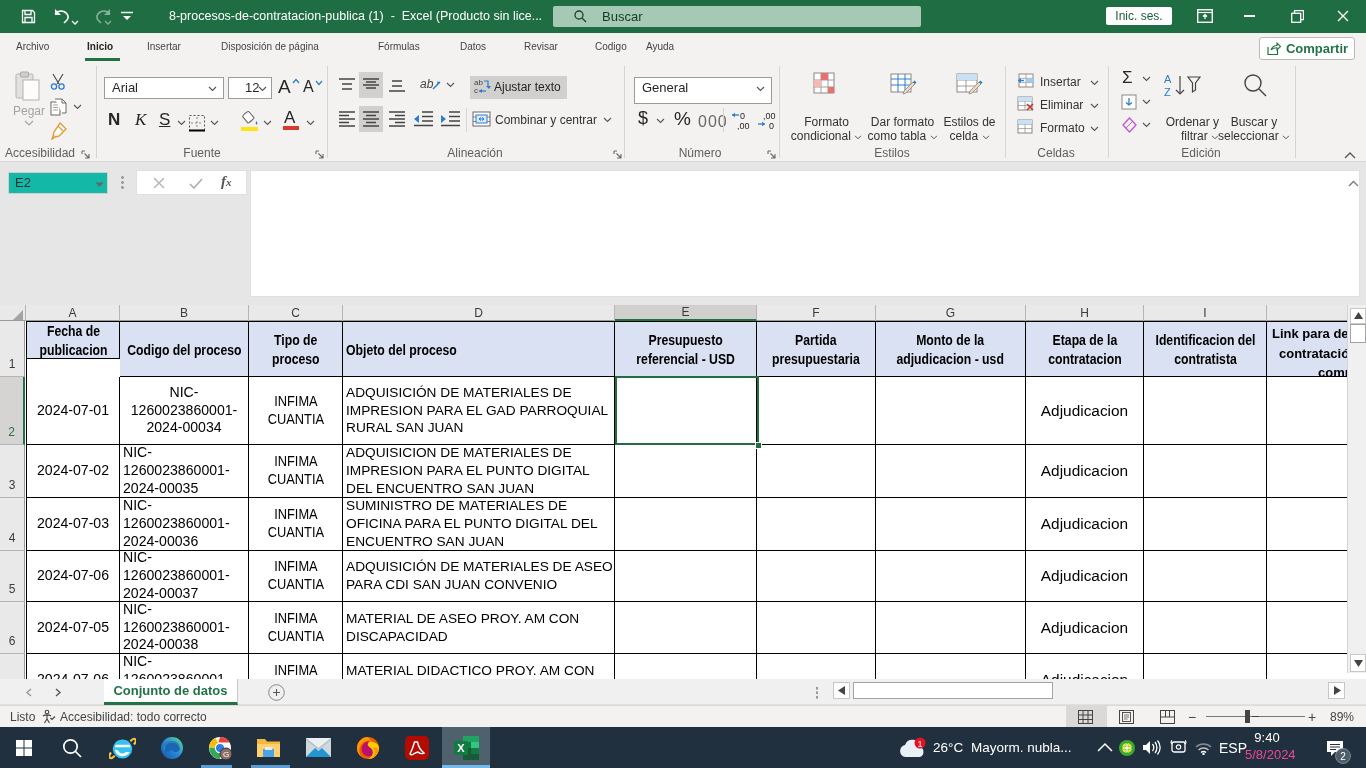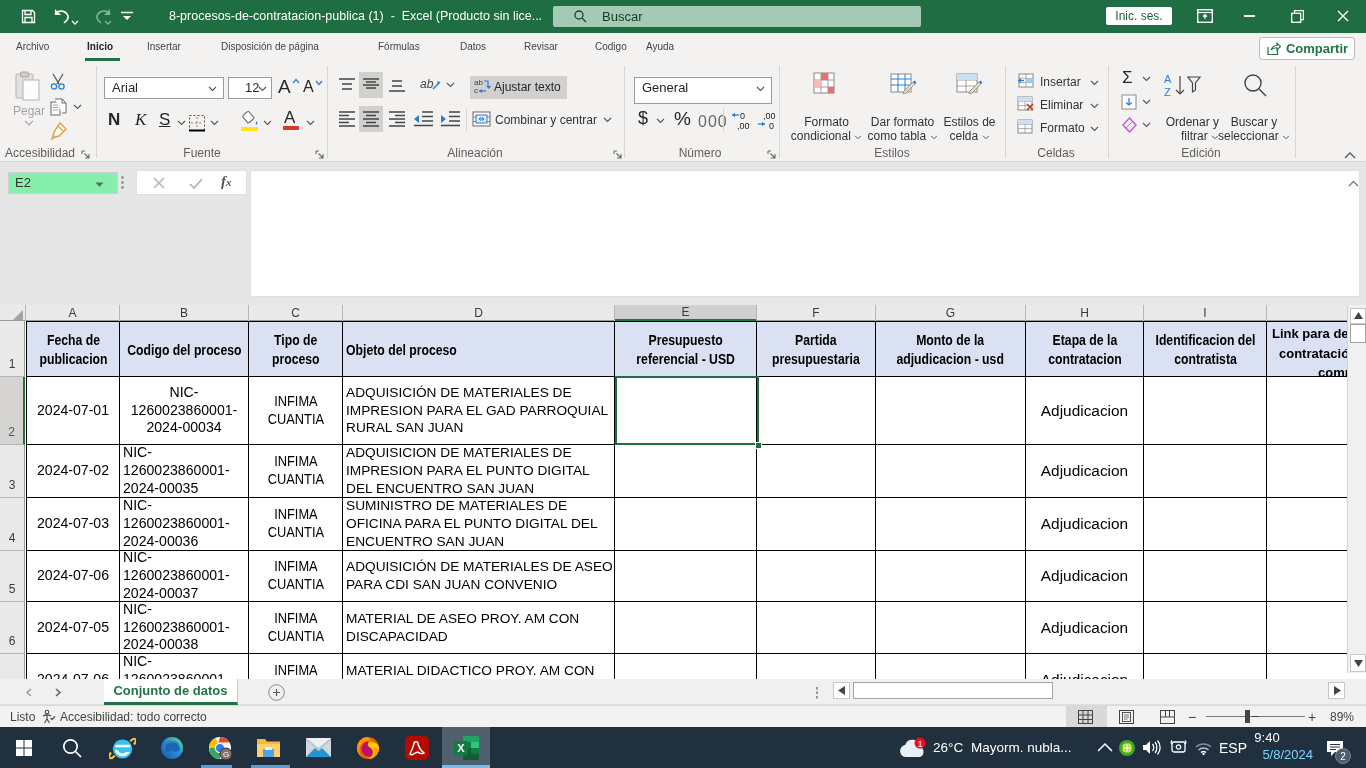--- a/index.html
+++ b/index.html
@@ -16,21 +16,21 @@
 .tabline{position:absolute;left:85px;top:25px;width:35px;height:3px;background:#217346}
 #compartir{position:absolute;left:1259px;top:4px;width:96px;height:23px;background:#fff;border:1px solid #bdbbb9;border-radius:3px;color:#217346;font-size:13px;font-weight:bold;text-align:center;line-height:21px}
 
 #ribbon{position:absolute;left:0;top:62px;width:1366px;height:100px;background:#f3f2f1;border-bottom:1px solid #d8d6d4;overflow:hidden}
 .gsep{position:absolute;top:4px;width:1px;height:92px;background:#d8d6d4}
 .glabel{position:absolute;top:84px;height:14px;line-height:14px;font-size:12px;color:#605e5c;text-align:center}
 .glauncher{position:absolute;top:86px;width:10px;height:10px}
 .rbtn12{font-size:12px;color:#333}
 
 #fbar{position:absolute;left:0;top:162px;width:1366px;height:143px;background:#e6e6e6}
-#namebox{position:absolute;left:8px;top:10px;width:110px;height:22px;background:#86efac;border:1px solid #d1cfcd;font-size:13px;color:#333;line-height:20px}
+#namebox{position:absolute;left:8px;top:10px;width:100px;height:22px;background:#14b8a6;border:1px solid #d1cfcd;font-size:13px;color:#333;line-height:20px}
 #fxbox{position:absolute;left:136px;top:8px;width:111px;height:25px;background:#fff;border:1px solid #e2e0de}
 #finput{position:absolute;left:250px;top:8px;width:1110px;height:127px;background:#fff;border:1px solid #e2e0de}
 
 #grid{position:absolute;left:0;top:305px;width:1347px;height:374px;background:#fff;overflow:hidden}
 #colhead{position:absolute;left:0;top:0;width:1347px;height:16px;background:#e9e9e9;border-bottom:1px solid #9a9a9a}
 .ch{position:absolute;top:0;height:16px;font-size:12px;color:#3b3b3b;text-align:center;line-height:16px;border-right:1px solid #b5b5b5}
 .rh{position:absolute;left:0;width:25px;background:#e9e9e9;border-bottom:1px solid #b5b5b5;border-right:1px solid #9a9a9a;font-size:12px;color:#3b3b3b;text-align:center}
 .cell{position:absolute;display:flex;align-items:center;justify-content:center;text-align:center;font-size:14.1px;line-height:17.8px;color:#000;border-right:1px solid #000;border-bottom:1px solid #000;overflow:hidden;white-space:nowrap}
 .cl{justify-content:flex-start;text-align:left;padding-left:3px}
 .dd{font-size:13.7px}
@@ -428,21 +428,21 @@
     <div class="rh" style="top:72px;height:68px;background:#d6d4d2;border-right:2px solid #217346;color:#217346;line-height:110px">2</div>
     <div class="rh" style="top:140px;height:53px;line-height:80px">3</div>
     <div class="rh" style="top:193px;height:53px;line-height:80px">4</div>
     <div class="rh" style="top:246px;height:51px;line-height:76px">5</div>
     <div class="rh" style="top:297px;height:52px;line-height:78px">6</div>
     <div class="rh" style="top:349px;height:53px;line-height:80px">7</div>
 
     <div class="abs" style="left:26px;top:16px;width:1321px;height:1px;background:#000"></div>
     <div class="abs" style="left:26px;top:16px;width:1px;height:358px;background:#000"></div>
 
-    <div class="cell hdr" style="left:27px;top:17px;width:93px;height:55px">
+    <div class="cell hdr" style="left:27px;top:17px;width:93px;height:37px">
         <span class="sx">Fecha de<br>publicacion</span>
       </div>
     <div class="cell hdr" style="left:120px;top:17px;width:129px;height:55px">
         <span class="sx">Codigo del proceso</span>
       </div>
     <div class="cell hdr" style="left:249px;top:17px;width:94px;height:55px">
         <span class="sx">Tipo de<br>proceso</span>
       </div>
     <div class="cell hdr cl" style="left:343px;top:17px;width:272px;height:55px">
         <span class="sxl">Objeto del proceso</span>
@@ -713,21 +713,21 @@
         <path d="M2 1.5C0.8 2.5 0.8 4 2 5M15 1.5c1.2 1 1.2 2.5 0 3.5" fill="none" stroke="#fff" stroke-width="1.2"></path>
       </svg>
     <svg class="abs" style="left:1195px;top:14px" width="17" height="14" viewBox="0 0 17 14">
         <path d="M1 6a11 11 0 0115 0" fill="none" stroke="#fff" stroke-width="1.5" opacity=".45"></path>
         <path d="M3.5 9a7.5 7.5 0 0110 0" fill="none" stroke="#fff" stroke-width="1.5" opacity=".7"></path>
         <path d="M6 11.5a4 4 0 015 0" fill="none" stroke="#fff" stroke-width="1.5"></path>
         <circle cx="8.5" cy="13" r="1.2" fill="#fff"></circle>
       </svg>
     <div class="abs" style="left:1219px;top:13px;color:#fff;font-size:14px">ESP</div>
     <div class="abs" style="left:1237px;top:3px;width:60px;color:#fff;font-size:13px;text-align:center">9:40</div>
-    <div class="abs" style="left:1245px;top:20px;width:68px;color:#7dd3fc;font-size:13px;text-align:right">5/8/2024</div>
+    <div class="abs" style="left:1245px;top:20px;width:68px;color:#ec4899;font-size:13px;text-align:left">5/8/2024</div>
     <svg class="abs" style="left:1326px;top:13px" width="18" height="17" viewBox="0 0 18 17">
         <path d="M1 1h16v11H9l-4 4v-4H1z" fill="#fff"></path>
         <path d="M4 4.5h10M4 7h10M4 9.5h6" stroke="#20303f" stroke-width="1"></path>
       </svg>
     <svg class="abs" style="left:1335px;top:21px" width="16" height="16" viewBox="0 0 16 16">
         <circle cx="8" cy="8" r="7.5" fill="#4d5d6a" stroke="#8a949e" stroke-width="0.8"></circle>
         <text x="8" y="12" font-size="10" fill="#fff" text-anchor="middle">2</text>
       </svg>
   </div>
 </div>

